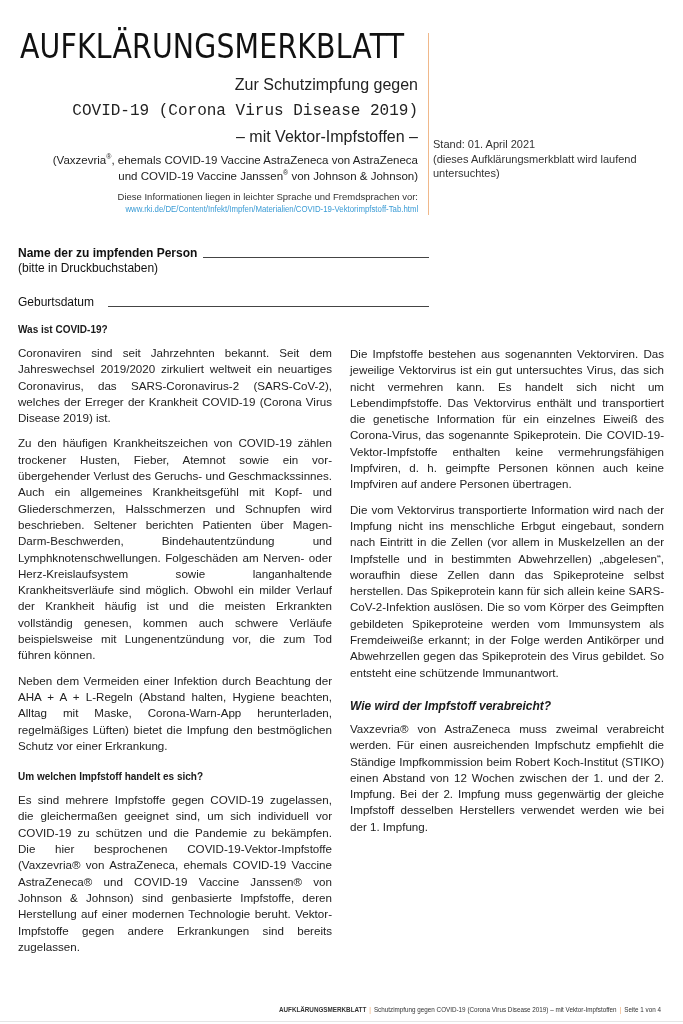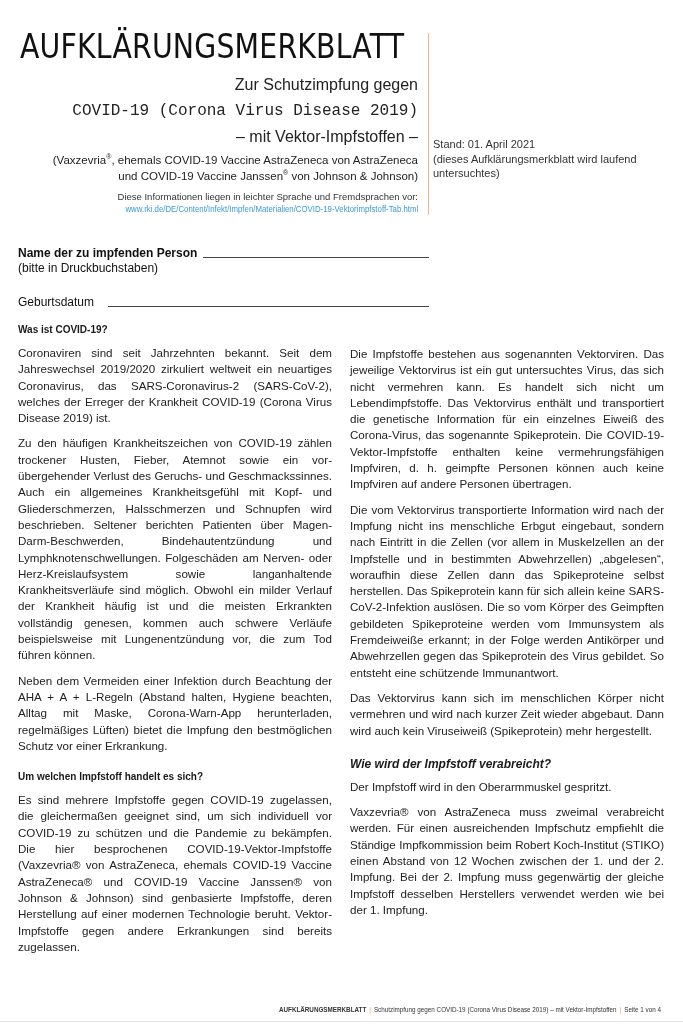--- a/index.html
+++ b/index.html
@@ -103,20 +103,18 @@
   <p>Coronaviren sind seit Jahrzehnten bekannt. Seit dem Jahreswechsel 2019/2020 zirkuliert weltweit ein neu­artiges Coronavirus, das SARS-Coronavirus-2 (SARS-CoV-2), welches der Erreger der Krankheit COVID-19 (Corona Virus Disease 2019) ist.</p>
   <p>Zu den häufigen Krankheitszeichen von COVID-19 zäh­len trockener Husten, Fieber, Atemnot sowie ein vor­übergehender Verlust des Geruchs- und Geschmacks­sinnes. Auch ein allgemeines Krankheitsgefühl mit Kopf- und Gliederschmerzen, Halsschmerzen und Schnupfen wird beschrieben. Seltener berichten Patienten über Magen-Darm-Beschwerden, Binde­hautentzündung und Lymphknotenschwellungen. Folgeschäden am Nerven- oder Herz-Kreislaufsystem sowie langanhaltende Krankheitsverläufe sind mög­lich. Obwohl ein milder Verlauf der Krankheit häufig ist und die meisten Erkrankten vollständig genesen, kommen auch schwere Verläufe beispielsweise mit Lungenentzündung vor, die zum Tod führen können.</p>
   <p>Neben dem Vermeiden einer Infektion durch Beachtung der AHA + A + L-Regeln (Abstand halten, Hygiene beachten, Alltag mit Maske, Corona-Warn-App herunterladen, regelmäßiges Lüften) bietet die Impfung den bestmöglichen Schutz vor einer Erkran­kung.</p>
   <div class="section-heading second">Um welchen Impfstoff handelt es sich?</div>
   <p>Es sind mehrere Impfstoffe gegen COVID-19 zugelas­sen, die gleichermaßen geeignet sind, um sich indivi­duell vor COVID-19 zu schützen und die Pandemie zu bekämpfen. Die hier besprochenen COVID-19-Vektor-Impfstoffe (Vaxzevria® von AstraZeneca, ehemals COVID-19 Vaccine AstraZeneca® und COVID-19 Vaccine Janssen® von Johnson &amp; Johnson) sind genba­sierte Impfstoffe, deren Herstellung auf einer moder­nen Technologie beruht. Vektor-Impfstoffe gegen andere Erkrankungen sind bereits zugelassen.</p>
 </div>
 
 <div id="col-right" class="abs col">
   <p>Die Impfstoffe bestehen aus sogenannten Vektorviren. Das jeweilige Vektorvirus ist ein gut untersuchtes Virus, das sich nicht vermehren kann. Es handelt sich nicht um Lebendimpfstoffe. Das Vektorvirus enthält und transportiert die genetische Information für ein einzelnes Eiweiß des Corona-Virus, das sogenannte Spikeprotein. Die COVID-19-Vektor-Impfstoffe enthal­ten keine vermehrungsfähigen Impfviren, d. h. geimpf­te Personen können auch keine Impfviren auf andere Personen übertragen.</p>
   <p>Die vom Vektorvirus transportierte Information wird nach der Impfung nicht ins menschliche Erbgut einge­baut, sondern nach Eintritt in die Zellen (vor allem in Muskelzellen an der Impfstelle und in bestimmten Abwehrzellen) „abgelesen“, woraufhin diese Zellen dann das Spikeproteine selbst herstellen. Das Spikeprotein kann für sich allein keine SARS-CoV-2-Infektion auslösen. Die so vom Körper des Geimpften gebildeten Spikeproteine werden vom Immunsystem als Fremdeiweiße erkannt; in der Folge werden Antikörper und Abwehrzellen gegen das Spikeprotein des Virus gebildet. So entsteht eine schützende Immunantwort.</p>
-  <p>Das Vektorvirus kann sich im menschlichen Körper nicht vermehren und wird nach kurzer Zeit wieder abgebaut. Dann wird auch kein Viruseiweiß (Spike­protein) mehr hergestellt.</p>
   <div class="section-heading small">Wie wird der Impfstoff verabreicht?</div>
-  <p>Der Impfstoff wird in den Oberarmmuskel gespritzt.</p>
   <p>Vaxzevria® von AstraZeneca muss zweimal verabreicht werden. Für einen ausreichenden Impfschutz emp­fiehlt die Ständige Impfkommission beim Robert Koch-Institut (STIKO) einen Abstand von 12 Wochen zwischen der 1. und der 2. Impfung. Bei der 2. Impfung muss gegenwärtig der gleiche Impfstoff desselben Herstellers verwendet werden wie bei der 1. Impfung.</p>
 </div>
 
 <div id="footer" class="abs"><span class="footer-title">AUFKLÄRUNGSMERKBLATT</span><span class="sep">|</span><span>Schutzimpfung gegen COVID-19 (Corona Virus Disease 2019) – mit Vektor-Impfstoffen</span><span class="sep">|</span><span>Seite 1 von 4</span></div>
 <div id="footer-rule" class="abs"></div>
 
 </body></html>

